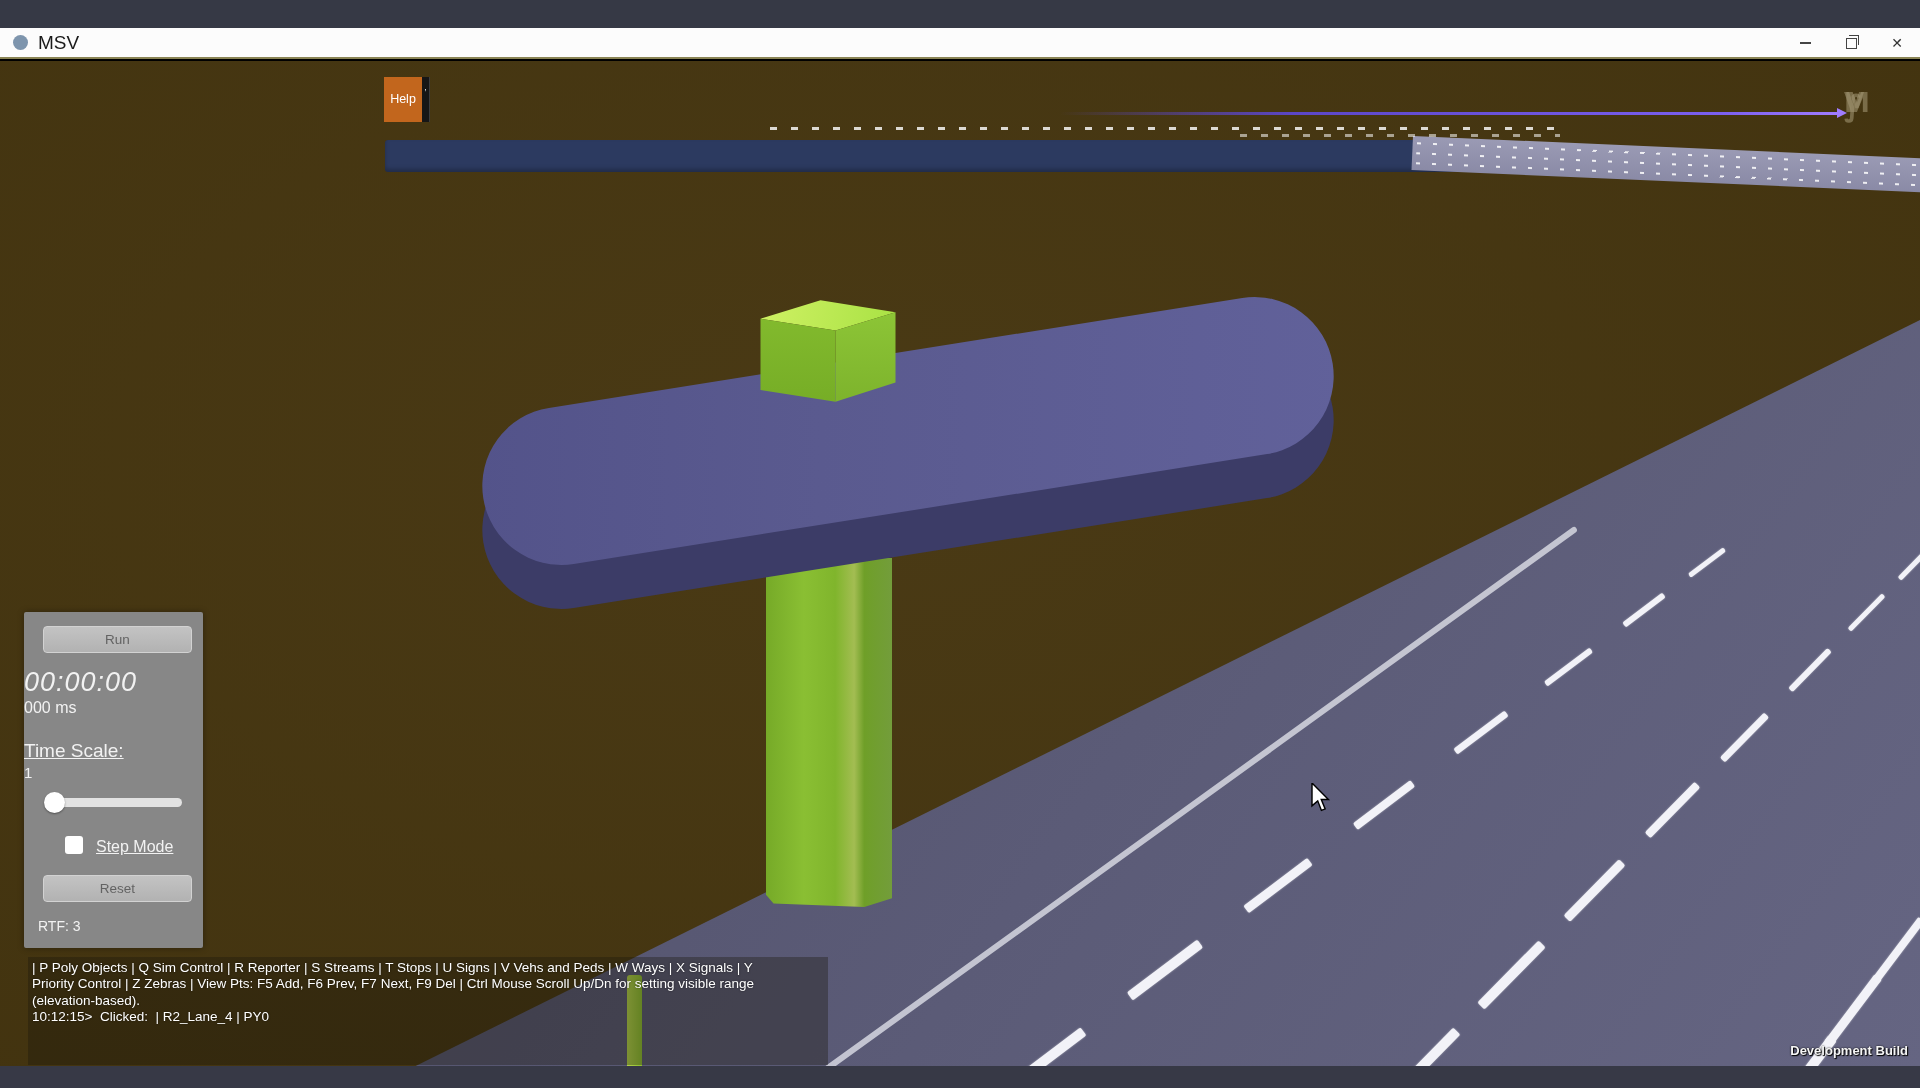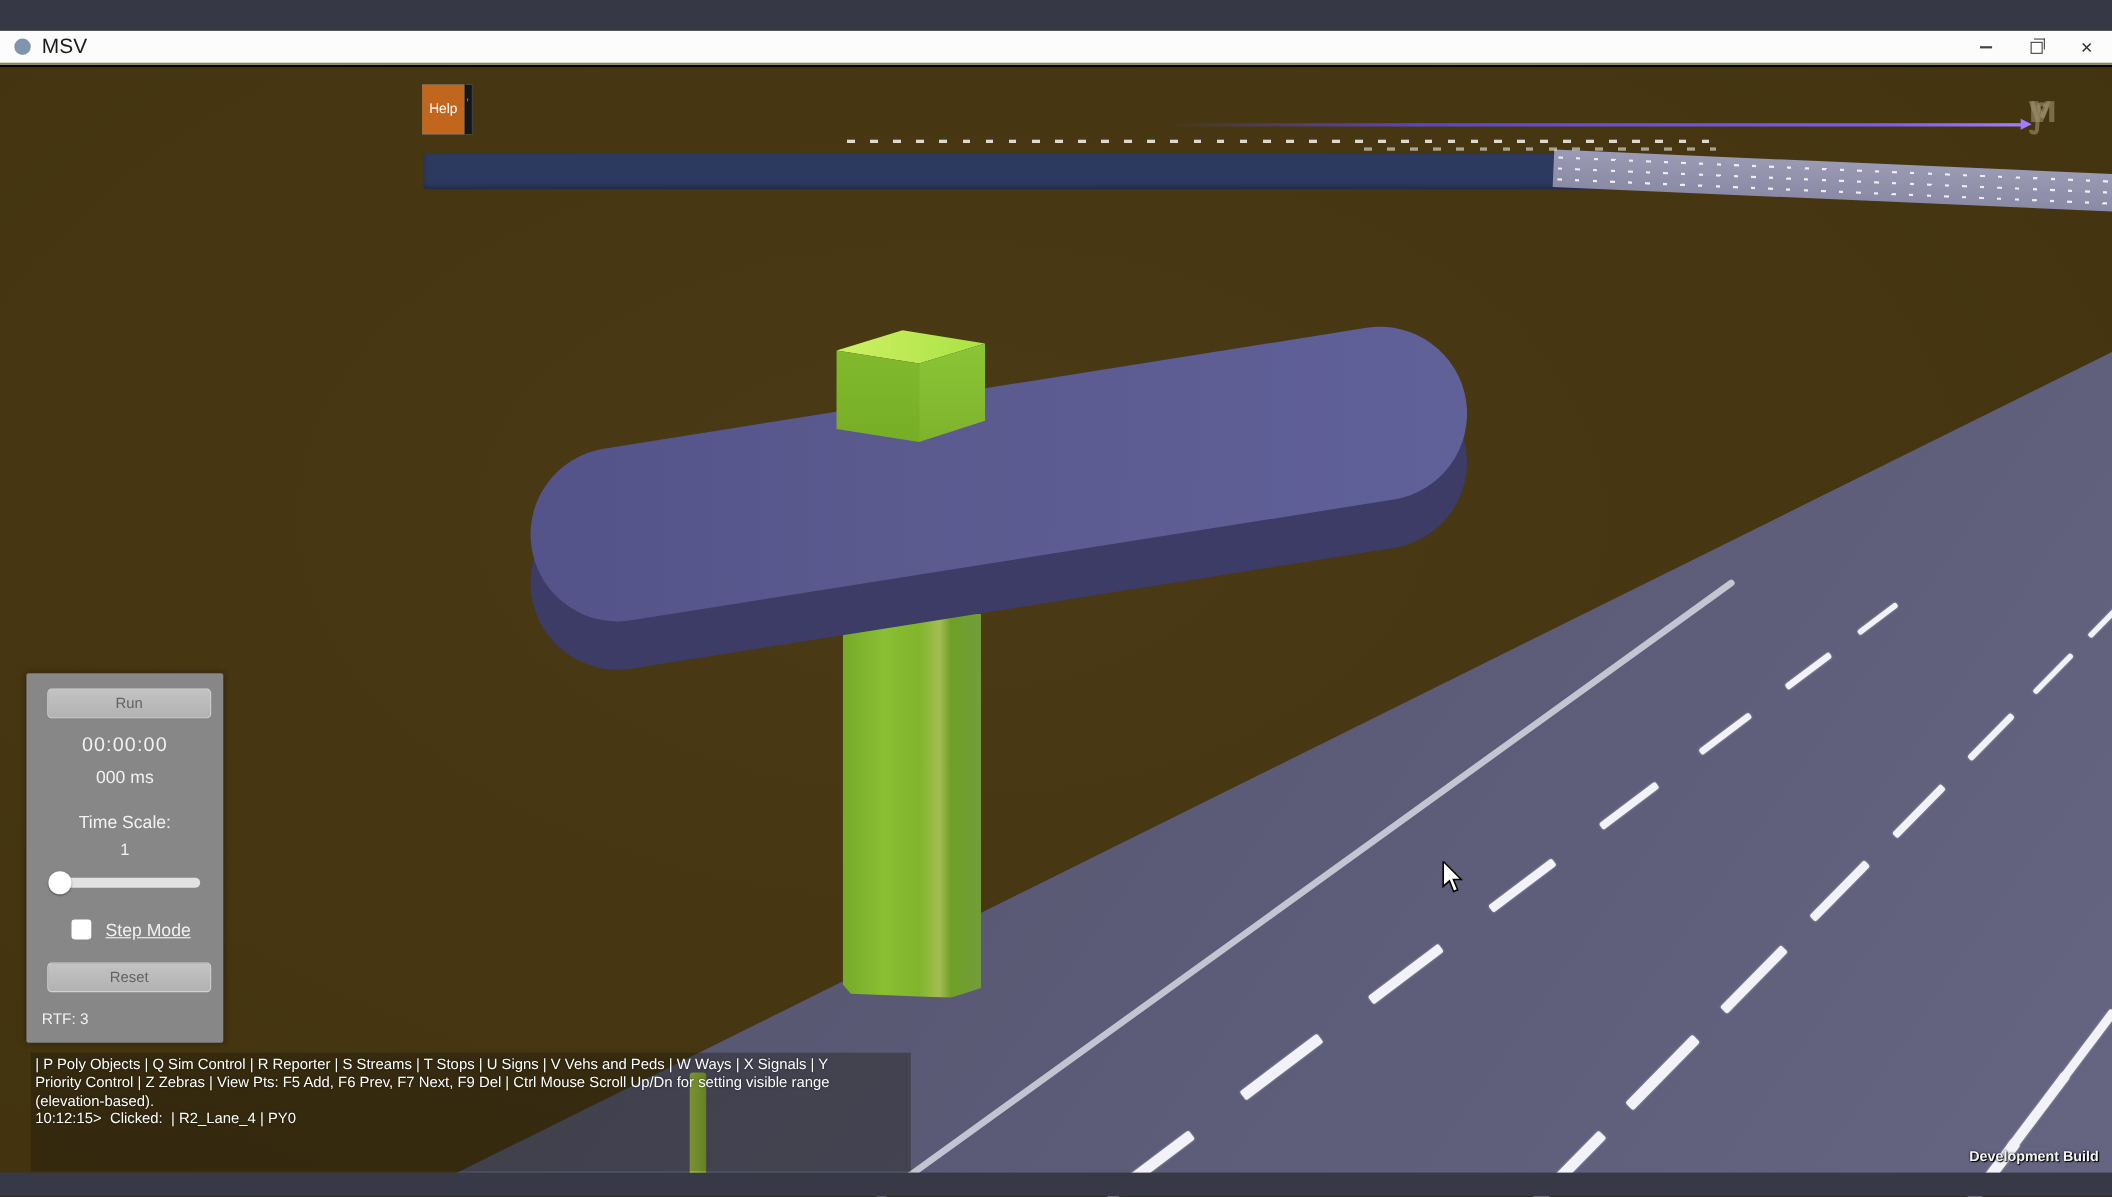--- a/index.html
+++ b/index.html
@@ -64,29 +64,29 @@
     background:linear-gradient(90deg,#b3d24a,#8cbc30);}
   
   #toolbar{left:384px;top:16px;display:flex;z-index:70;}
   .tb-group{position:static;display:flex;margin-right:15px;}
   .tb-btn{position:static;border:none;white-space:pre-line;text-align:center;cursor:pointer;
     display:flex;align-items:center;justify-content:center;height:45px;min-width:38px;
     padding:2px 3px;box-sizing:border-box;font:12.5px/1.2 "Liberation Sans",sans-serif;margin-right:5px;}
   .g-file .tb-btn,.g-draw-blue .tb-btn{margin-right:14px;}
   
   #sim-panel{left:24px;top:551px;width:179px;height:336px;background:#878787;z-index:60;
-    border-radius:2px;box-shadow:0 0 6px rgba(0,0,0,.35);color:#f2f2f2;text-align:center;}
+    border-radius:2px;box-shadow:0 0 6px rgba(0,0,0,.35);color:#f2f2f2;text-align:left;}
   .panel-btn{left:19px;width:147px;height:25px;background:linear-gradient(180deg,#c3c3c3,#b2b2b2);
     border:1px solid #d2d2d2;border-radius:4px;color:#636363;font:13.5px "Liberation Sans",sans-serif;
     display:flex;align-items:center;justify-content:center;cursor:pointer;}
   #run-button{top:14px;}
   #reset-button{top:263px;}
-  #sim-clock{left:0;right:0;top:55px;font-size:18px;letter-spacing:1px;}
+  #sim-clock{left:0;right:0;top:55px;font-size:27px;letter-spacing:1px;font-style:italic;}
   #sim-ms{left:0;right:0;top:87px;font-size:16px;}
-  #time-scale-label{left:0;right:0;top:128px;font-size:16px;}
+  #time-scale-label{left:0;right:0;top:128px;font-size:19px;text-decoration:underline;}
   #time-scale-value{left:0;right:0;top:152px;font-size:15px;}
   #slider-track{left:21px;right:21px;top:186px;height:9px;background:#e2e2e2;border-radius:5px;cursor:pointer;}
   #slider-knob{left:20px;top:180px;width:21px;height:21px;border-radius:50%;background:#fff;
     box-shadow:0 1px 2px rgba(0,0,0,.4);cursor:pointer;}
   #step-checkbox{left:41px;top:224px;width:18px;height:18px;background:#fff;border-radius:3px;cursor:pointer;}
   #step-label{left:72px;top:226px;font-size:16px;text-decoration:underline;}
   #rtf-label{left:14px;top:306px;font-size:14px;}
   
   #log-overlay{left:28px;top:896px;width:800px;height:108px;background:rgba(25,22,12,.35);z-index:50;}
   #log-text{left:4px;top:3px;color:#fff;font-size:13.5px;line-height:16.4px;}

